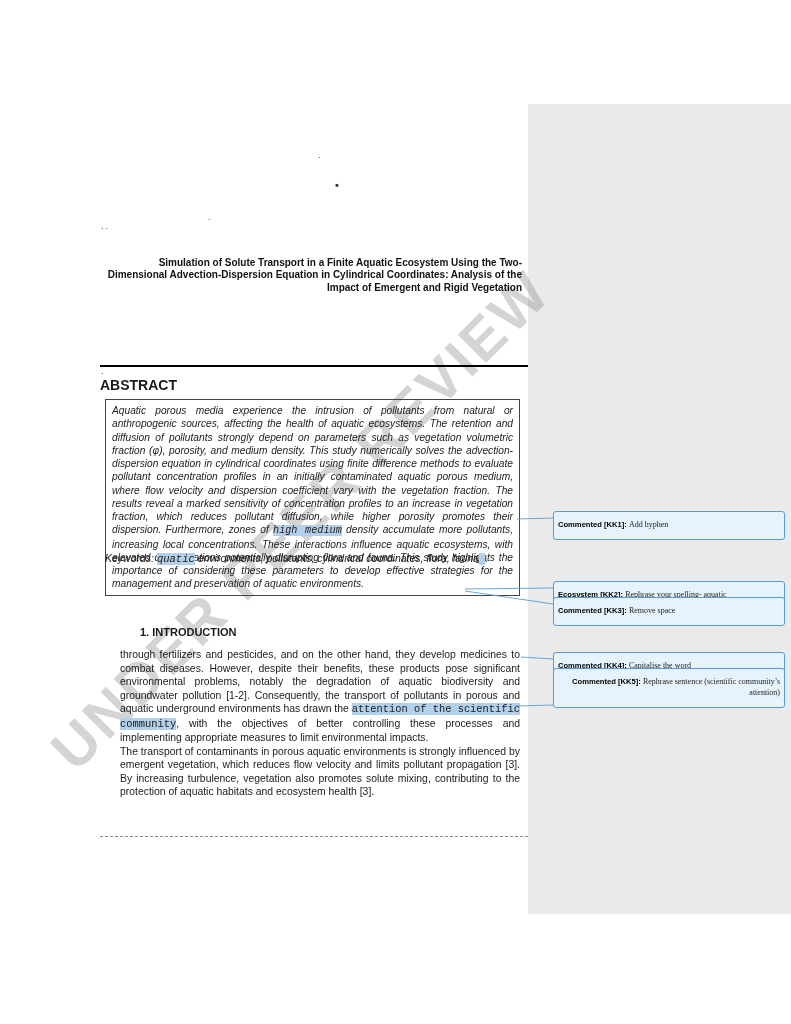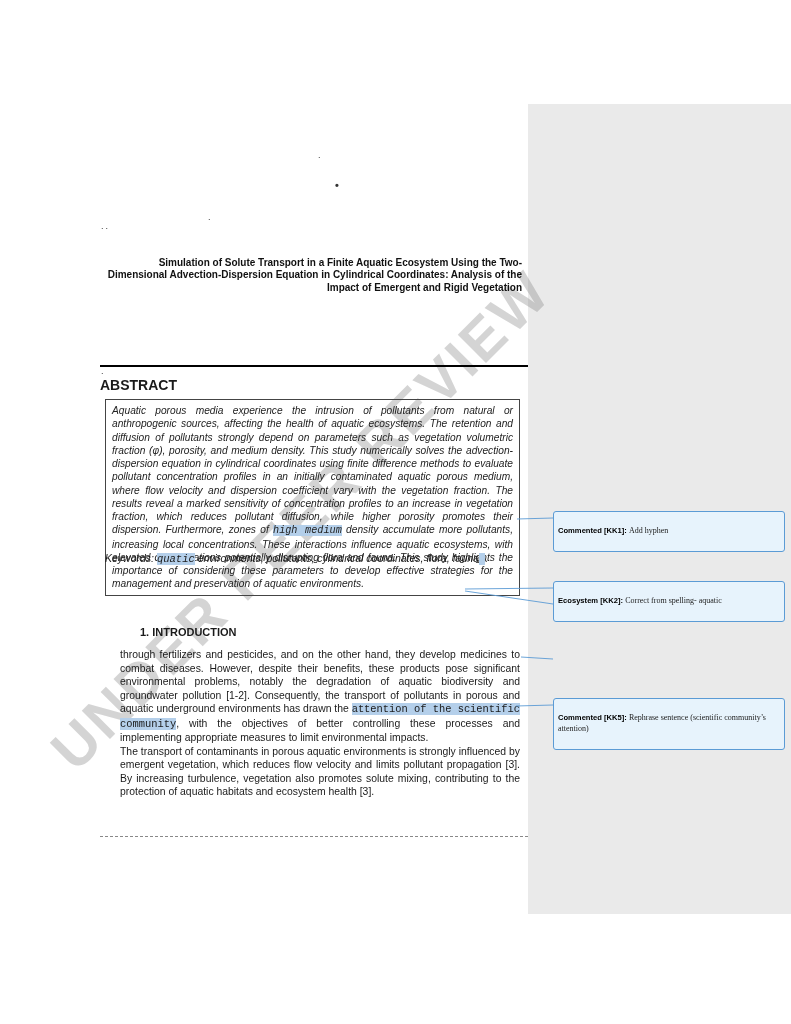--- a/index.html
+++ b/index.html
@@ -58,26 +58,26 @@
   .hl{background:var(--highlight);font-family:Liberation Mono, monospace;}
   .footer-rule{
     position:absolute;left:100px;top:836px;width:428px;
     border-top:1px dashed #888;z-index:2;
   }
   .connectors{position:absolute;left:0;top:0;z-index:2;pointer-events:none;}
   .connectors line{stroke:var(--comment-border);stroke-width:0.9;}
   .comment{
     position:absolute;left:553px;width:232px;
     background:var(--comment-bg);border:1px solid var(--comment-border);
-    border-radius:3px;padding:14px 4px;font-size:7.6px;line-height:1.35;
+    border-radius:3px;padding:8px 4px;font-size:7.6px;line-height:1.35;
     z-index:3;cursor:pointer;
   }
   .comment .label{font-weight:bold;color:#000;}
   .comment .ctext{font-family:"Liberation Serif",serif;font-size:8px;color:#222;}
-  .c1{top:511px;} .c2{top:581px;} .c3{top:597px;} .c4{top:652px;} .c5{top:698px;}
+  .c1{top:511px;} .c2{top:581px;} .c3{top:597px;} .c4{top:652px;} .c5{top:668px;text-align:right;}
 </style>
 </head>
 <body>
 
 <div class="canvas">
 
   <div class="panel"></div>
 
   <div class="watermark">UNDER PEER REVIEW</div>
 
@@ -109,19 +109,21 @@
   <svg class="connectors" width="791" height="1024">
     <line x1="517" y1="519" x2="553" y2="518"></line>
     <line x1="465" y1="589" x2="553" y2="588"></line>
     <line x1="465" y1="591" x2="553" y2="604"></line>
     <line x1="521" y1="657" x2="553" y2="659"></line>
     <line x1="516" y1="706" x2="553" y2="705"></line>
   </svg>
 
   <div class="comment c1"><span class="label">Commented [KK1]:</span> <span class="ctext">Add hyphen</span></div>
 
-  <div class="comment c2"><span class="label">Ecosystem [KK2]:</span> <span class="ctext">Correct from spelling- aquatic</span></div>
+  <div class="comment c2"><span class="label">Ecosystem [KK2]:</span> <span class="ctext">Rephrase your spelling- aquatic</span></div>
 
+  <div class="comment c3"><span class="label">Commented [KK3]:</span> <span class="ctext">Remove space</span></div>
 
+  <div class="comment c4"><span class="label">Commented [KK4]:</span> <span class="ctext">Capitalise the word</span></div>
 
   <div class="comment c5"><span class="label">Commented [KK5]:</span> <span class="ctext">Rephrase sentence (scientific community’s attention)</span></div>
 
 </div>
 
 </body></html>

